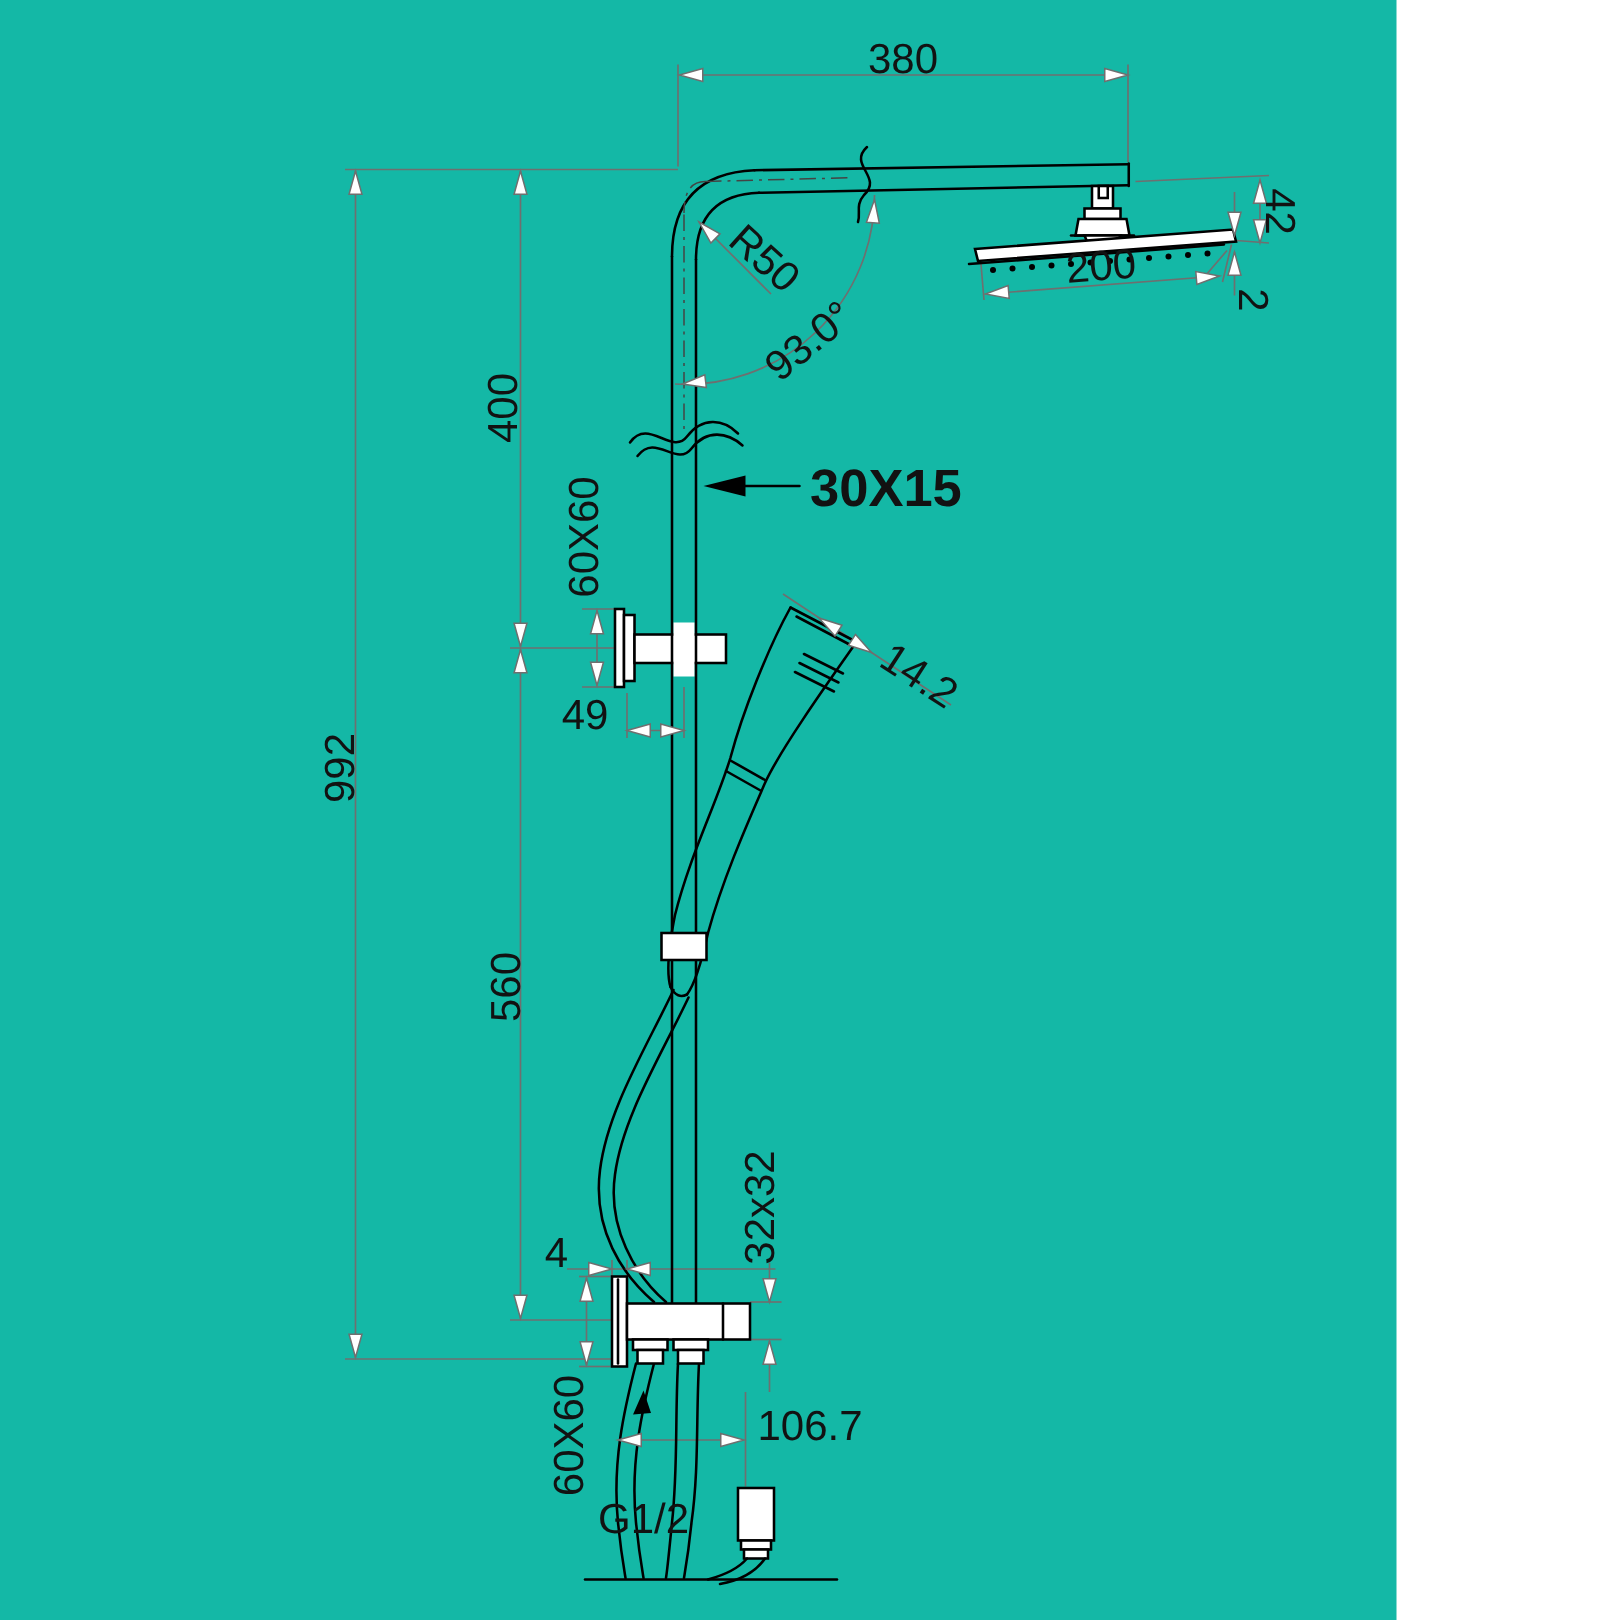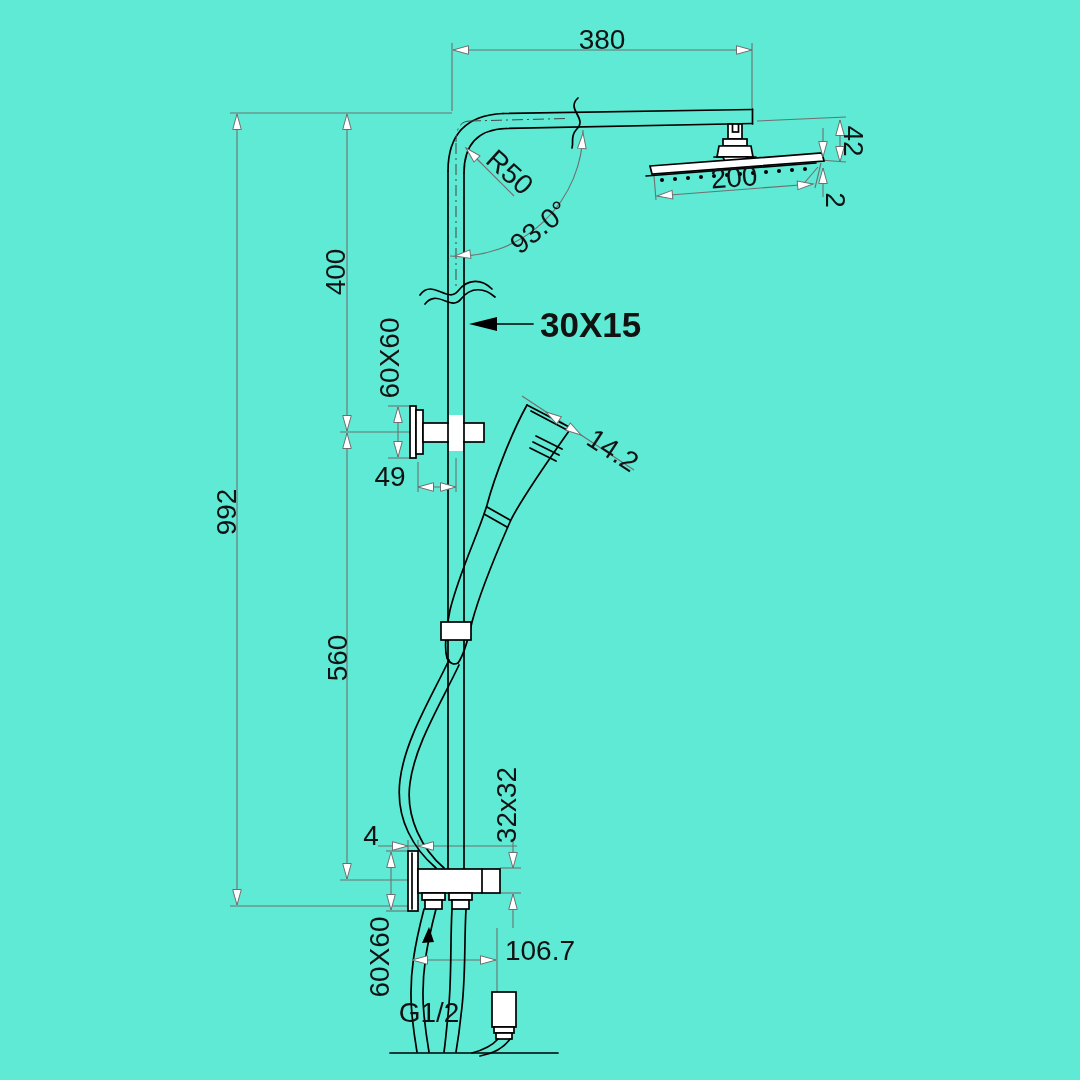--- a/index.html
+++ b/index.html
@@ -1,16 +1,16 @@
 <!DOCTYPE html>
 <html><head>
 <meta charset="utf-8">
 <style>
   html,body{margin:0;padding:0;background:#fff;}
-  .stage{width:1080px;height:1080px;background:#5eead4;position:relative;overflow:hidden;}
+  .stage{width:931px;height:1080px;background:#14b8a6;position:relative;overflow:hidden;}
   svg{display:block;}
   text{font-family:"Liberation Sans","DejaVu Sans",sans-serif;fill:#121212;}
   .dimtxt{font-size:28px;}
   .bigtxt{font-size:35px;font-weight:600;}
   .part{stroke:#000;fill:none;stroke-width:1.7;stroke-linecap:round;}
   .partfill{stroke:#000;fill:#fff;stroke-width:1.7;}
   .dim{stroke:#6f6f6f;fill:none;stroke-width:1.1;}
   .cl{stroke:#444;fill:none;stroke-width:1;stroke-dasharray:11 4 2 4;}
   .ah{fill:#fff;stroke:#6f6f6f;stroke-width:1;}
   .ahf{fill:#000;stroke:none;}

